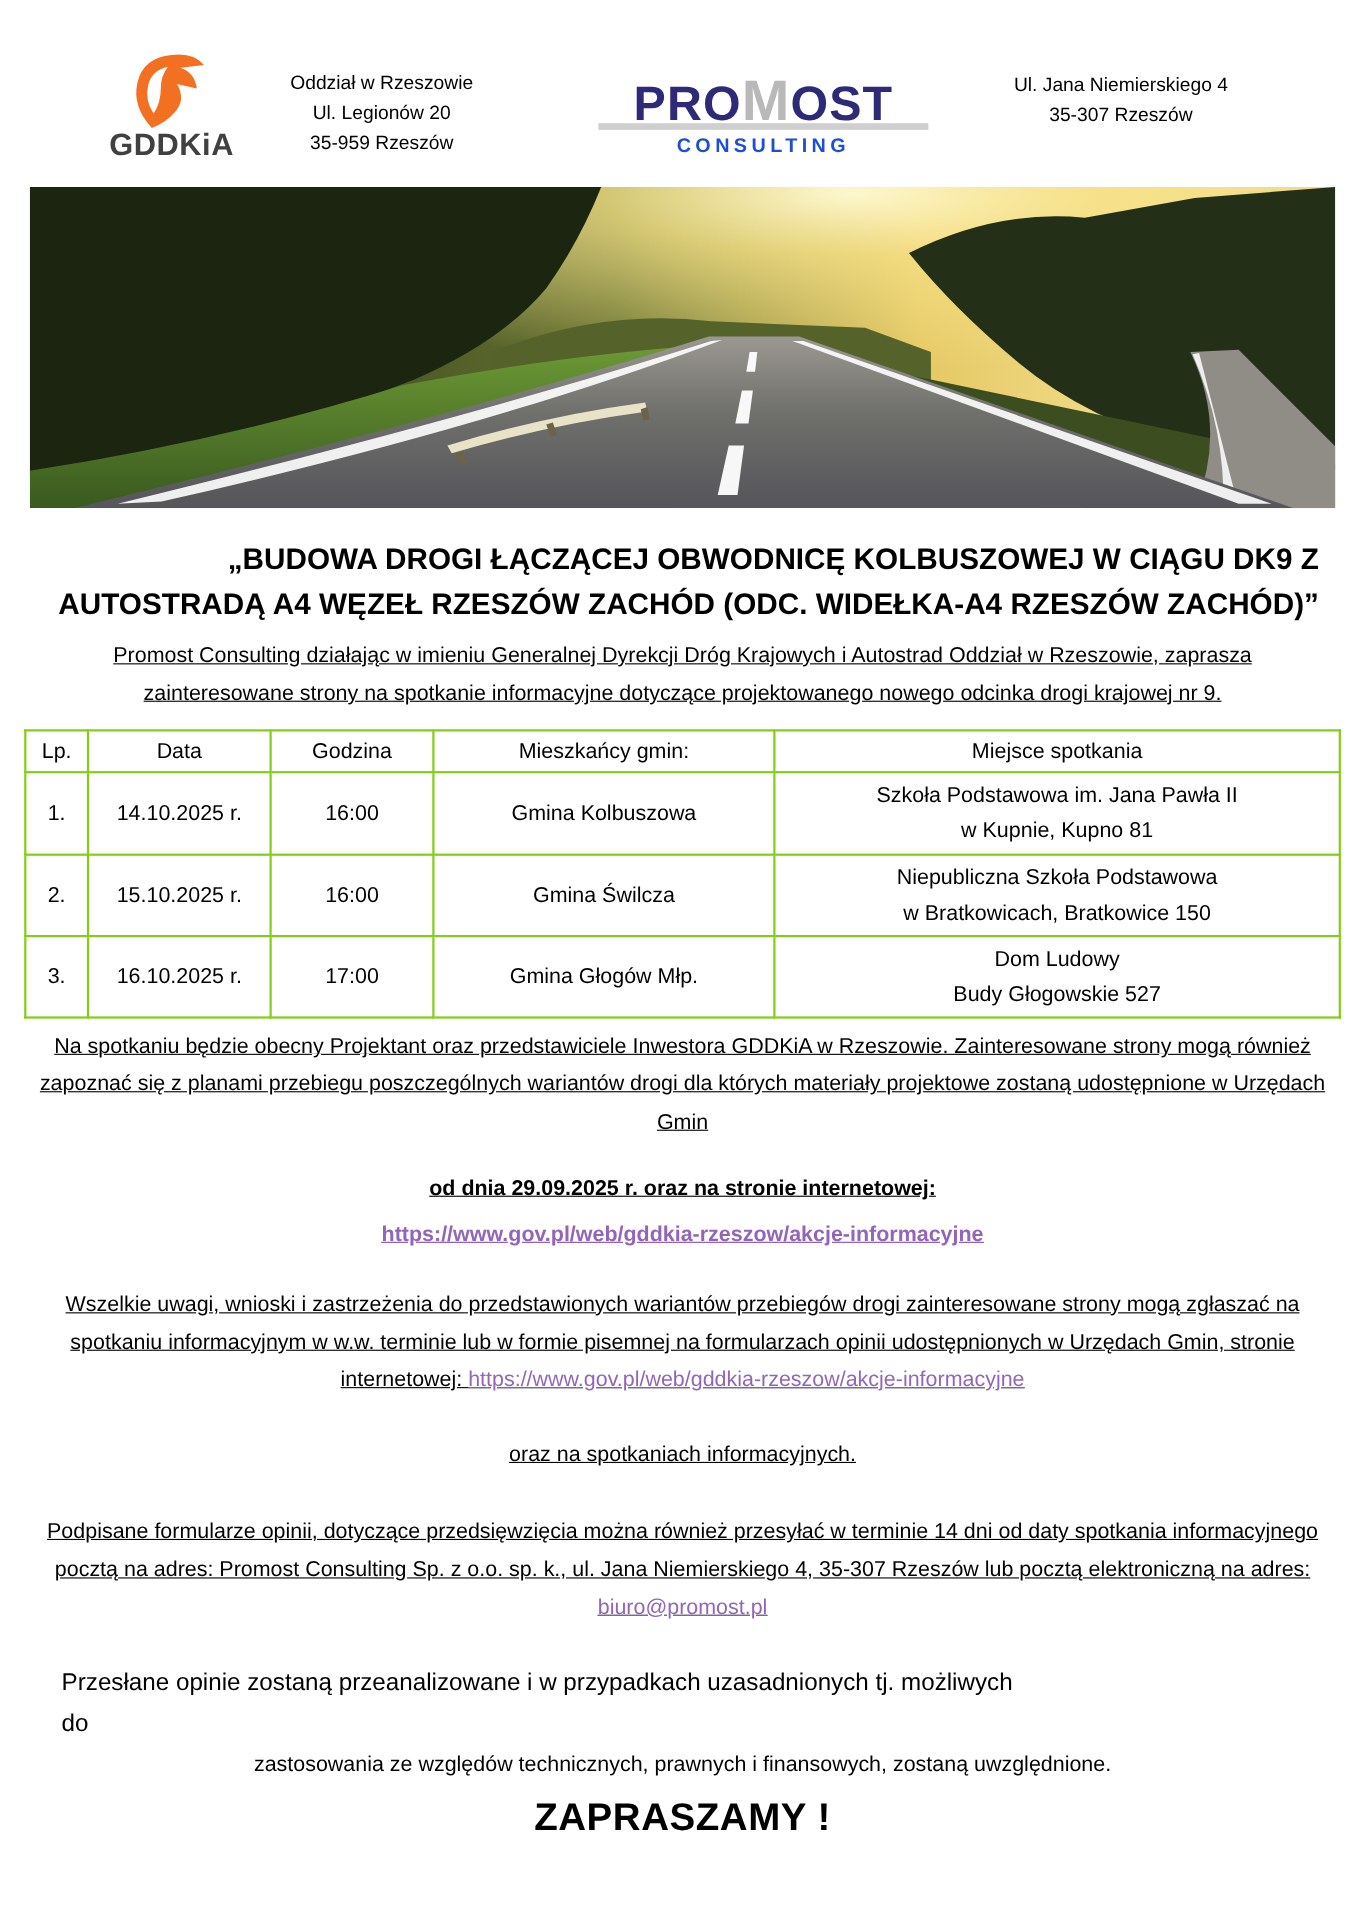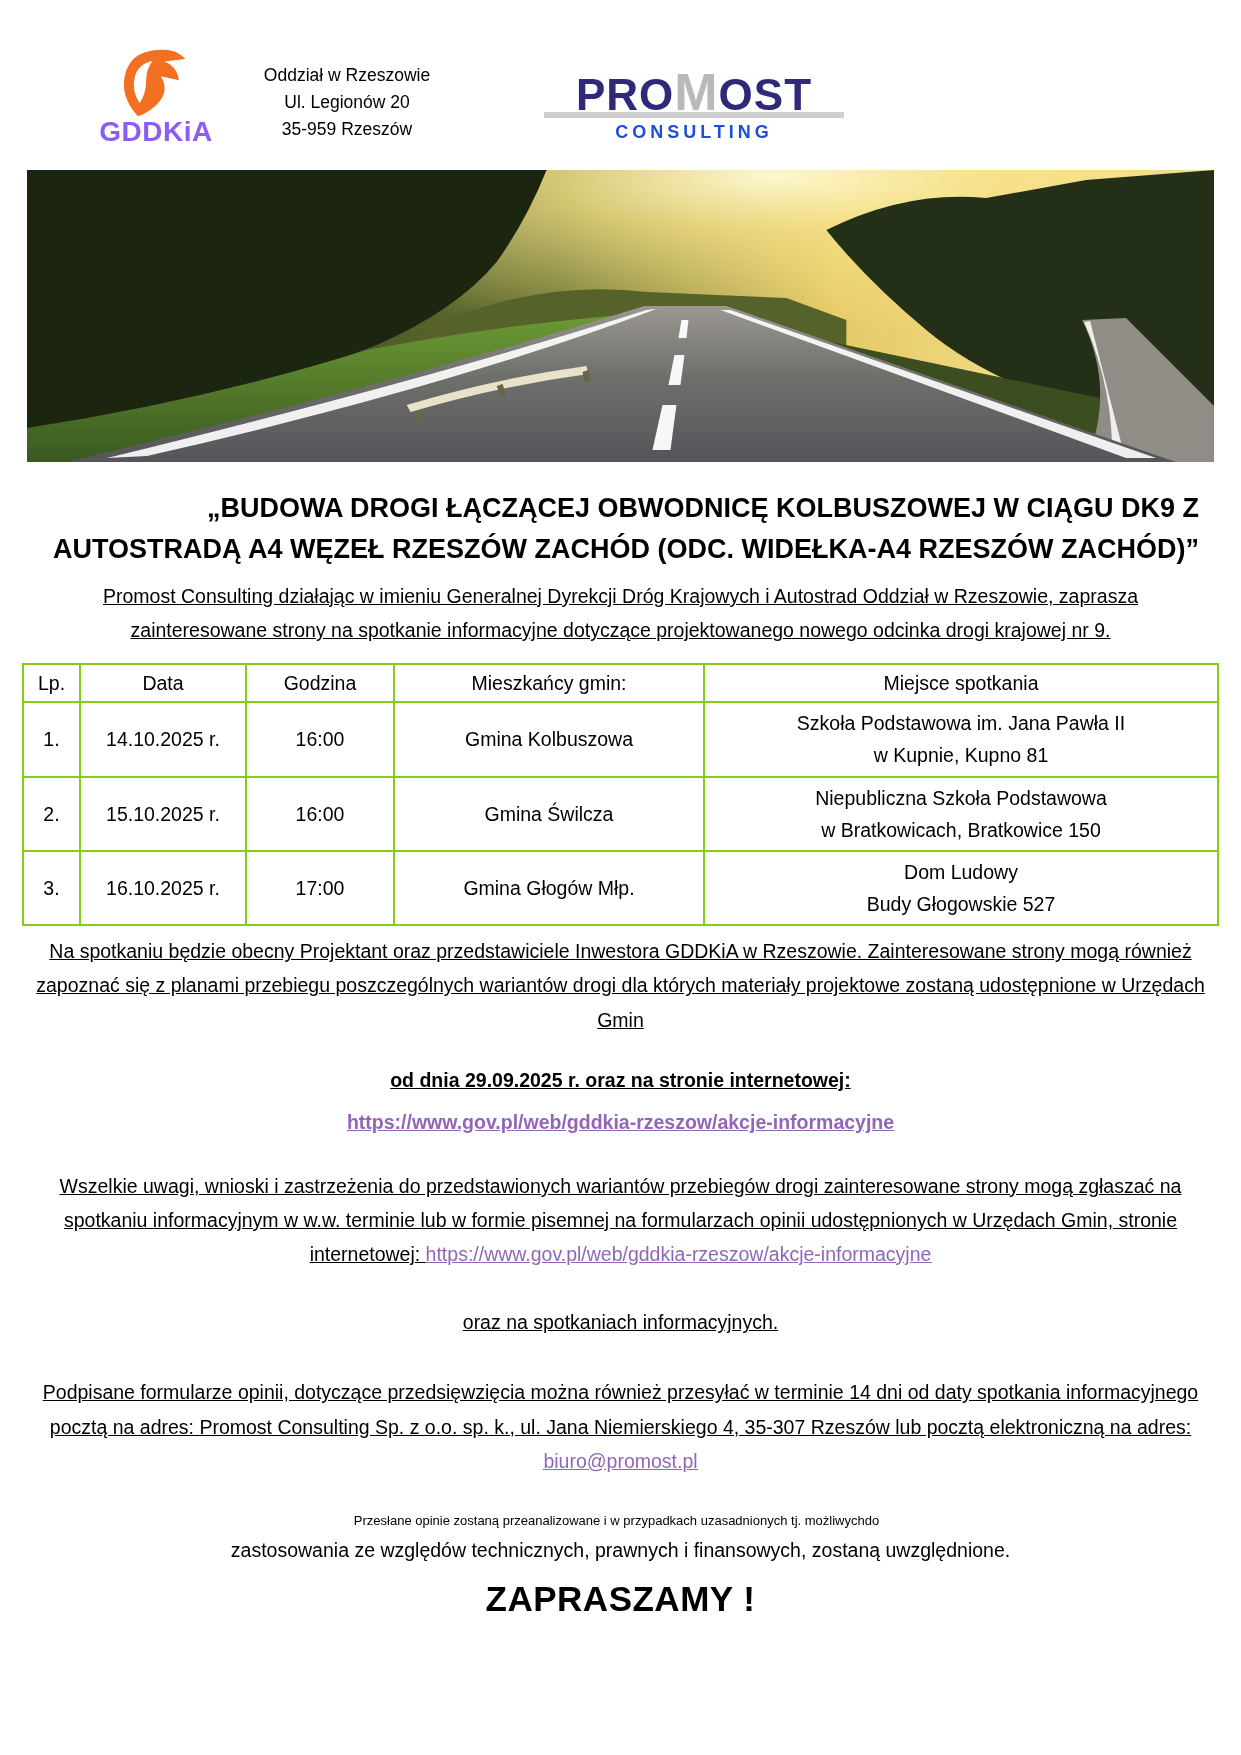--- a/index.html
+++ b/index.html
@@ -3,21 +3,21 @@
 <meta charset="utf-8">
 <style>
   * { margin:0; padding:0; box-sizing:border-box; }
   body { background:#ffffff; font-family:"Liberation Sans", sans-serif; color:#000; }
   .page { width:1241px; min-height:1755px; margin:0 auto; background:#fff; overflow:hidden; }
 
   
   .header { display:flex; align-items:flex-start; padding-top:46px; }
   .gddkia-block { margin-left:90px; width:132px; text-align:center; }
   .gddkia-block svg { display:block; margin:0 auto; }
-  .gddkia-word { font-size:28px; font-weight:bold; color:#8b5cf6; letter-spacing:0.5px; margin-top:-2px; }
+  .gddkia-word { font-size:28px; font-weight:bold; color:#404040; letter-spacing:0.5px; margin-top:-2px; }
   .addr { font-size:17.5px; line-height:1.55; text-align:center; }
   .addr-left { margin-left:20px; width:210px; margin-top:16px; }
   .promost-block { margin-left:86px; width:312px; text-align:center; margin-top:20px; }
   .promost-word { font-size:44px; font-weight:800; color:#2E2A78; letter-spacing:1px; line-height:1; white-space:nowrap; }
   .promost-word .m-gray { color:#b9b9b9; font-size:52px; }
   .promost-bar { height:6px; background:#cfcfcf; margin:-6px 6px 4px 6px; }
   .promost-consulting { font-size:18px; font-weight:bold; color:#1d4ed8; letter-spacing:4px; }
   .addr-right { margin-left:54px; width:230px; margin-top:18px; }
 
   
@@ -38,21 +38,21 @@
   .col-gmina { width:310px; } .col-miejsce { width:auto; }
 
   .after-table { margin:8px 34px 0 34px; }
   .bold-line { margin-top:26px; font-weight:bold; }
   .doc-link { color:#9365B8; font-weight:bold; text-decoration:underline; }
   .link-line { margin-top:8px; }
   .inline-link { color:#9365B8; text-decoration:underline; overflow-wrap:anywhere; }
   .uwagi { margin:30px 36px 0 36px; }
   .oraz { margin-top:34px; }
   .podpisane { margin:36px 24px 0 24px; }
-  .przeslane-l1 { display:flex; justify-content:center; padding:0 64px 0 56px; font-size:13px; line-height:1.75; margin-top:32px; }
+  .przeslane-l1 { display:flex; justify-content:flex-end; padding:0 64px 0 56px; font-size:22px; line-height:1.75; margin-top:32px;flex-direction:column; }
   .przeslane-l2 { font-size:19.5px; line-height:1.75; text-align:center; }
   .zapraszamy { margin-top:12px; text-align:center; font-size:35px; font-weight:bold; letter-spacing:0.5px; }
 </style>
 </head>
 <body>
 
 <div class="page">
 
   <div class="header">
     <div class="gddkia-block">
@@ -70,20 +70,24 @@
       <div>Ul. Legionów 20</div>
       <div>35-959 Rzeszów</div>
     </div>
 
     <div class="promost-block">
       <div class="promost-word"><span>PRO</span><span class="m-gray">M</span><span>OST</span></div>
       <div class="promost-bar"></div>
       <div class="promost-consulting">CONSULTING</div>
     </div>
 
+    <div class="addr addr-right">
+      <div>Ul. Jana Niemierskiego 4</div>
+      <div>35-307 Rzeszów</div>
+    </div>
   </div>
 
   <div class="hero">
     <svg viewBox="0 0 1188 292" preserveAspectRatio="none">
       <defs>
         <linearGradient id="sky" x1="0" y1="0" x2="1" y2="0">
           <stop offset="0" stop-color="#2b3517"></stop>
             <stop offset="0.45" stop-color="#63702f"></stop>
           <stop offset="0.68" stop-color="#e5c863"></stop>
             <stop offset="0.85" stop-color="#f2de8d"></stop>

